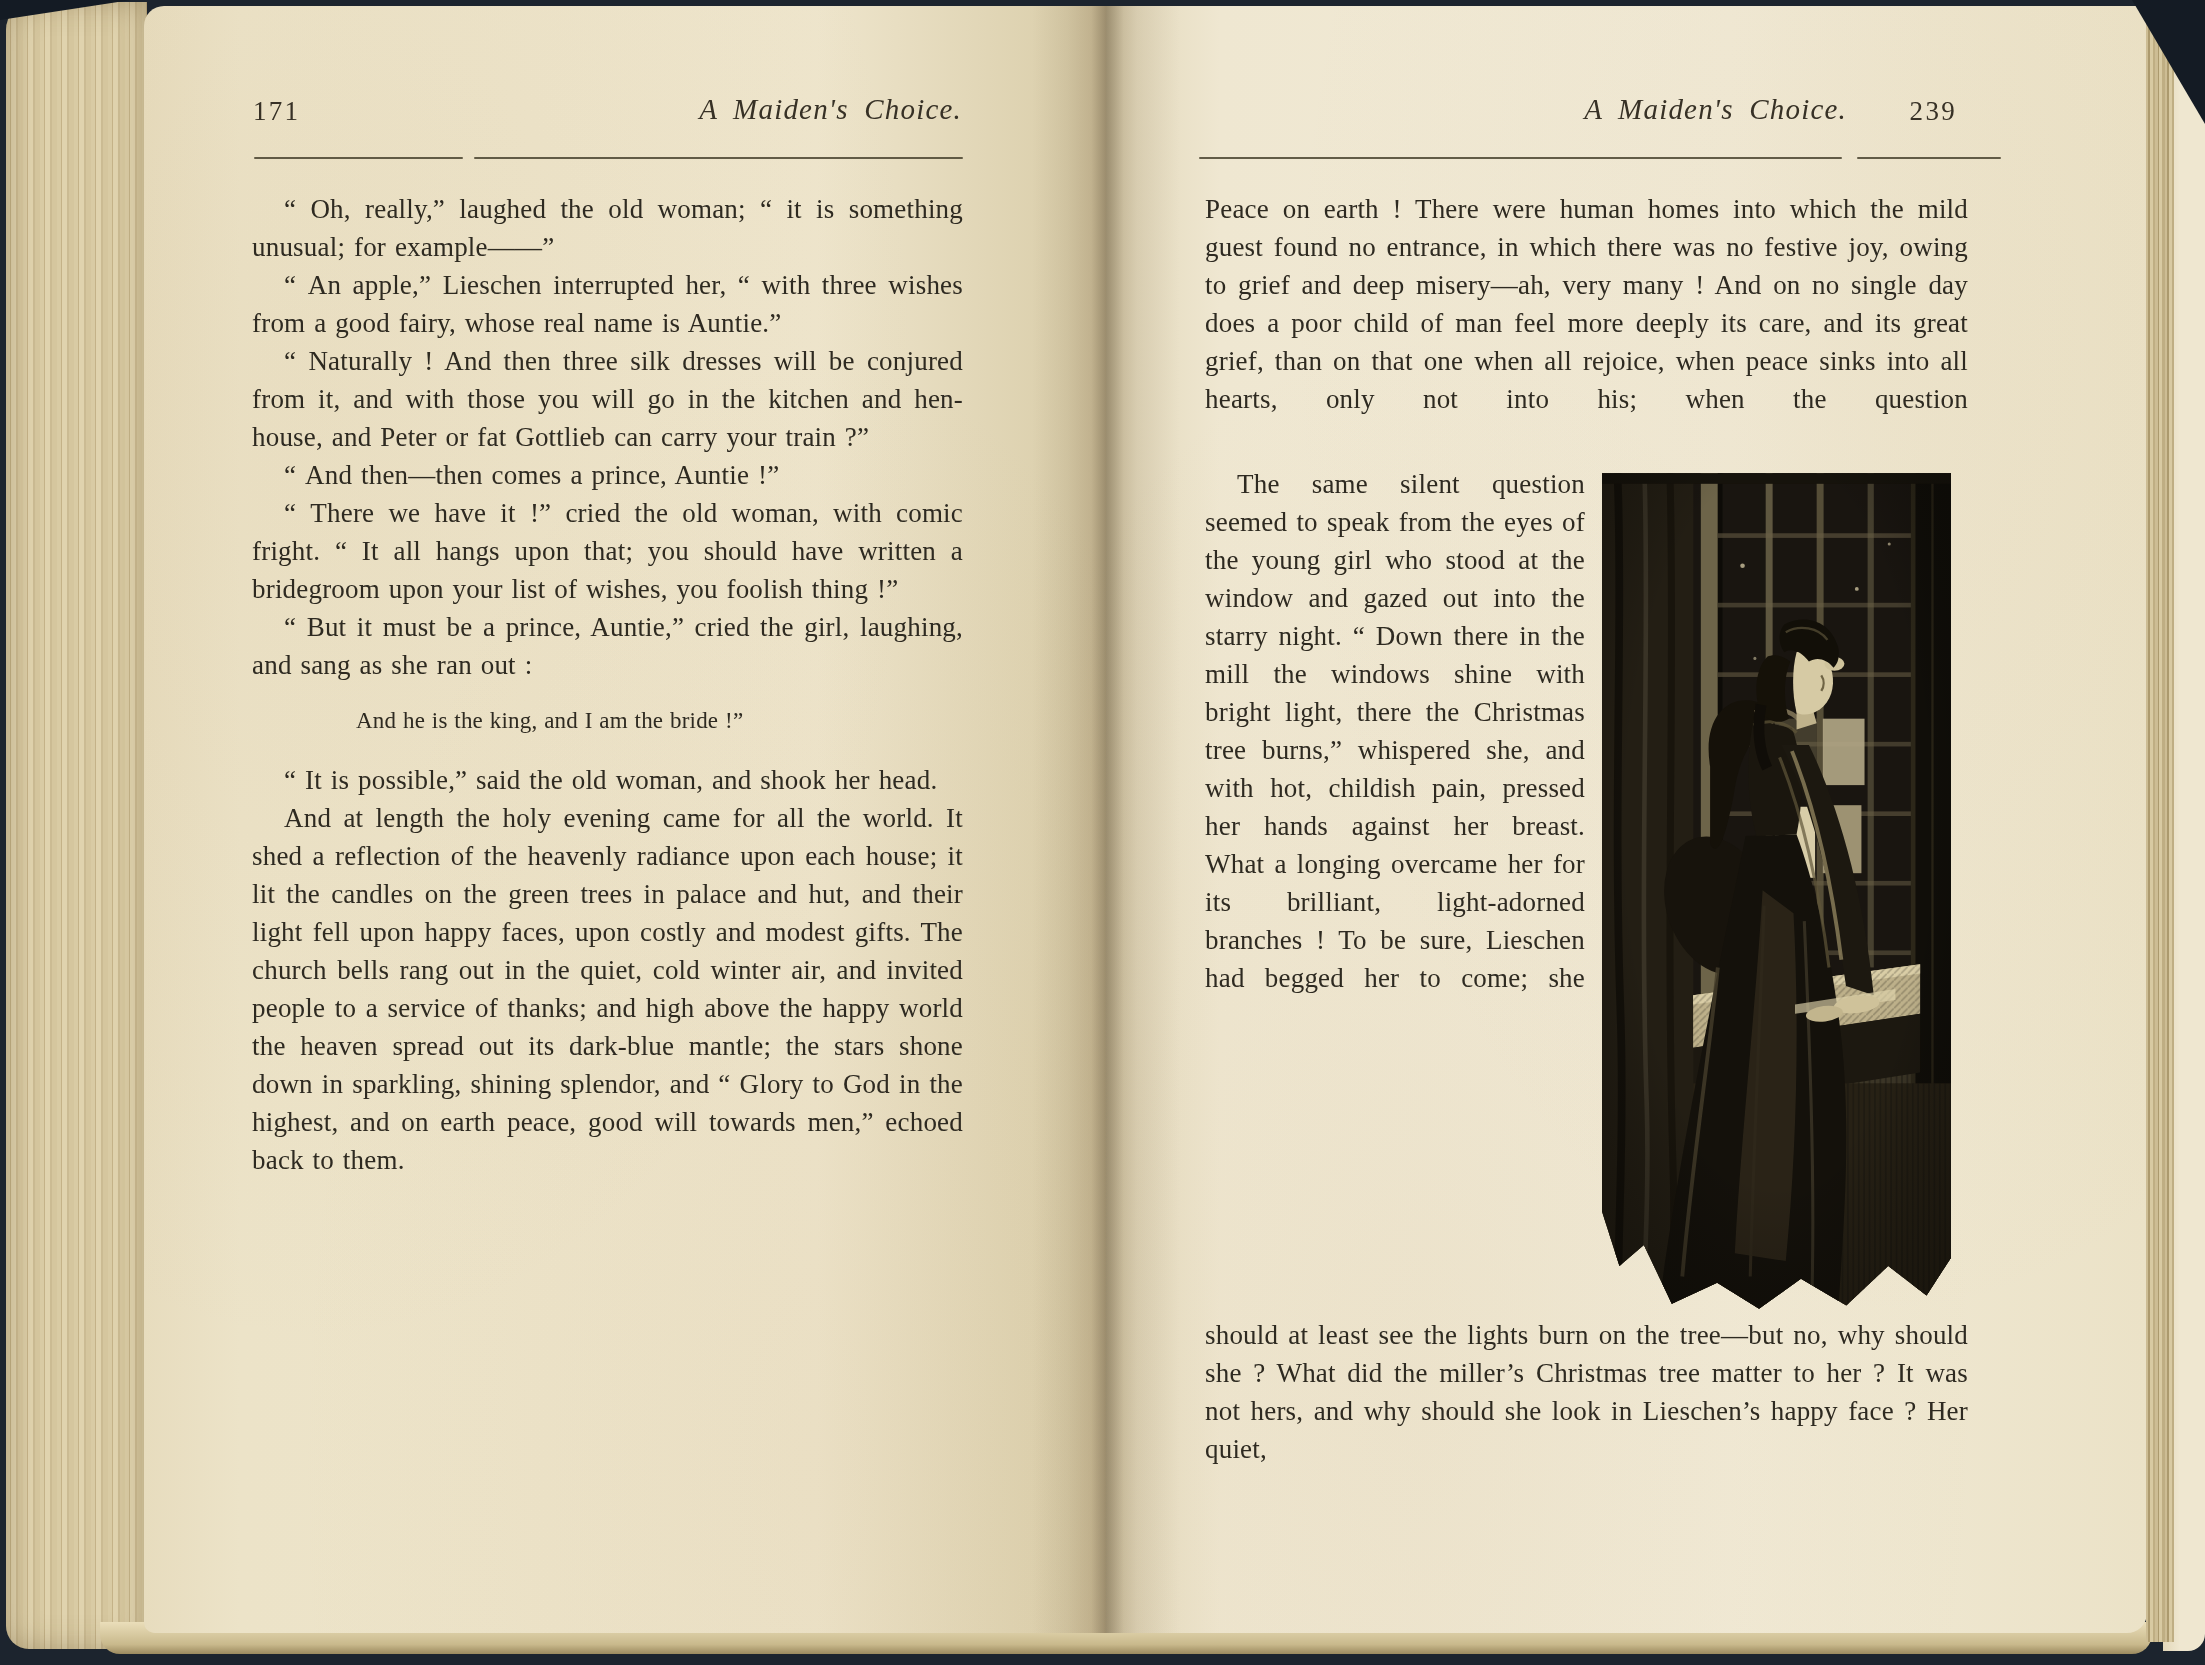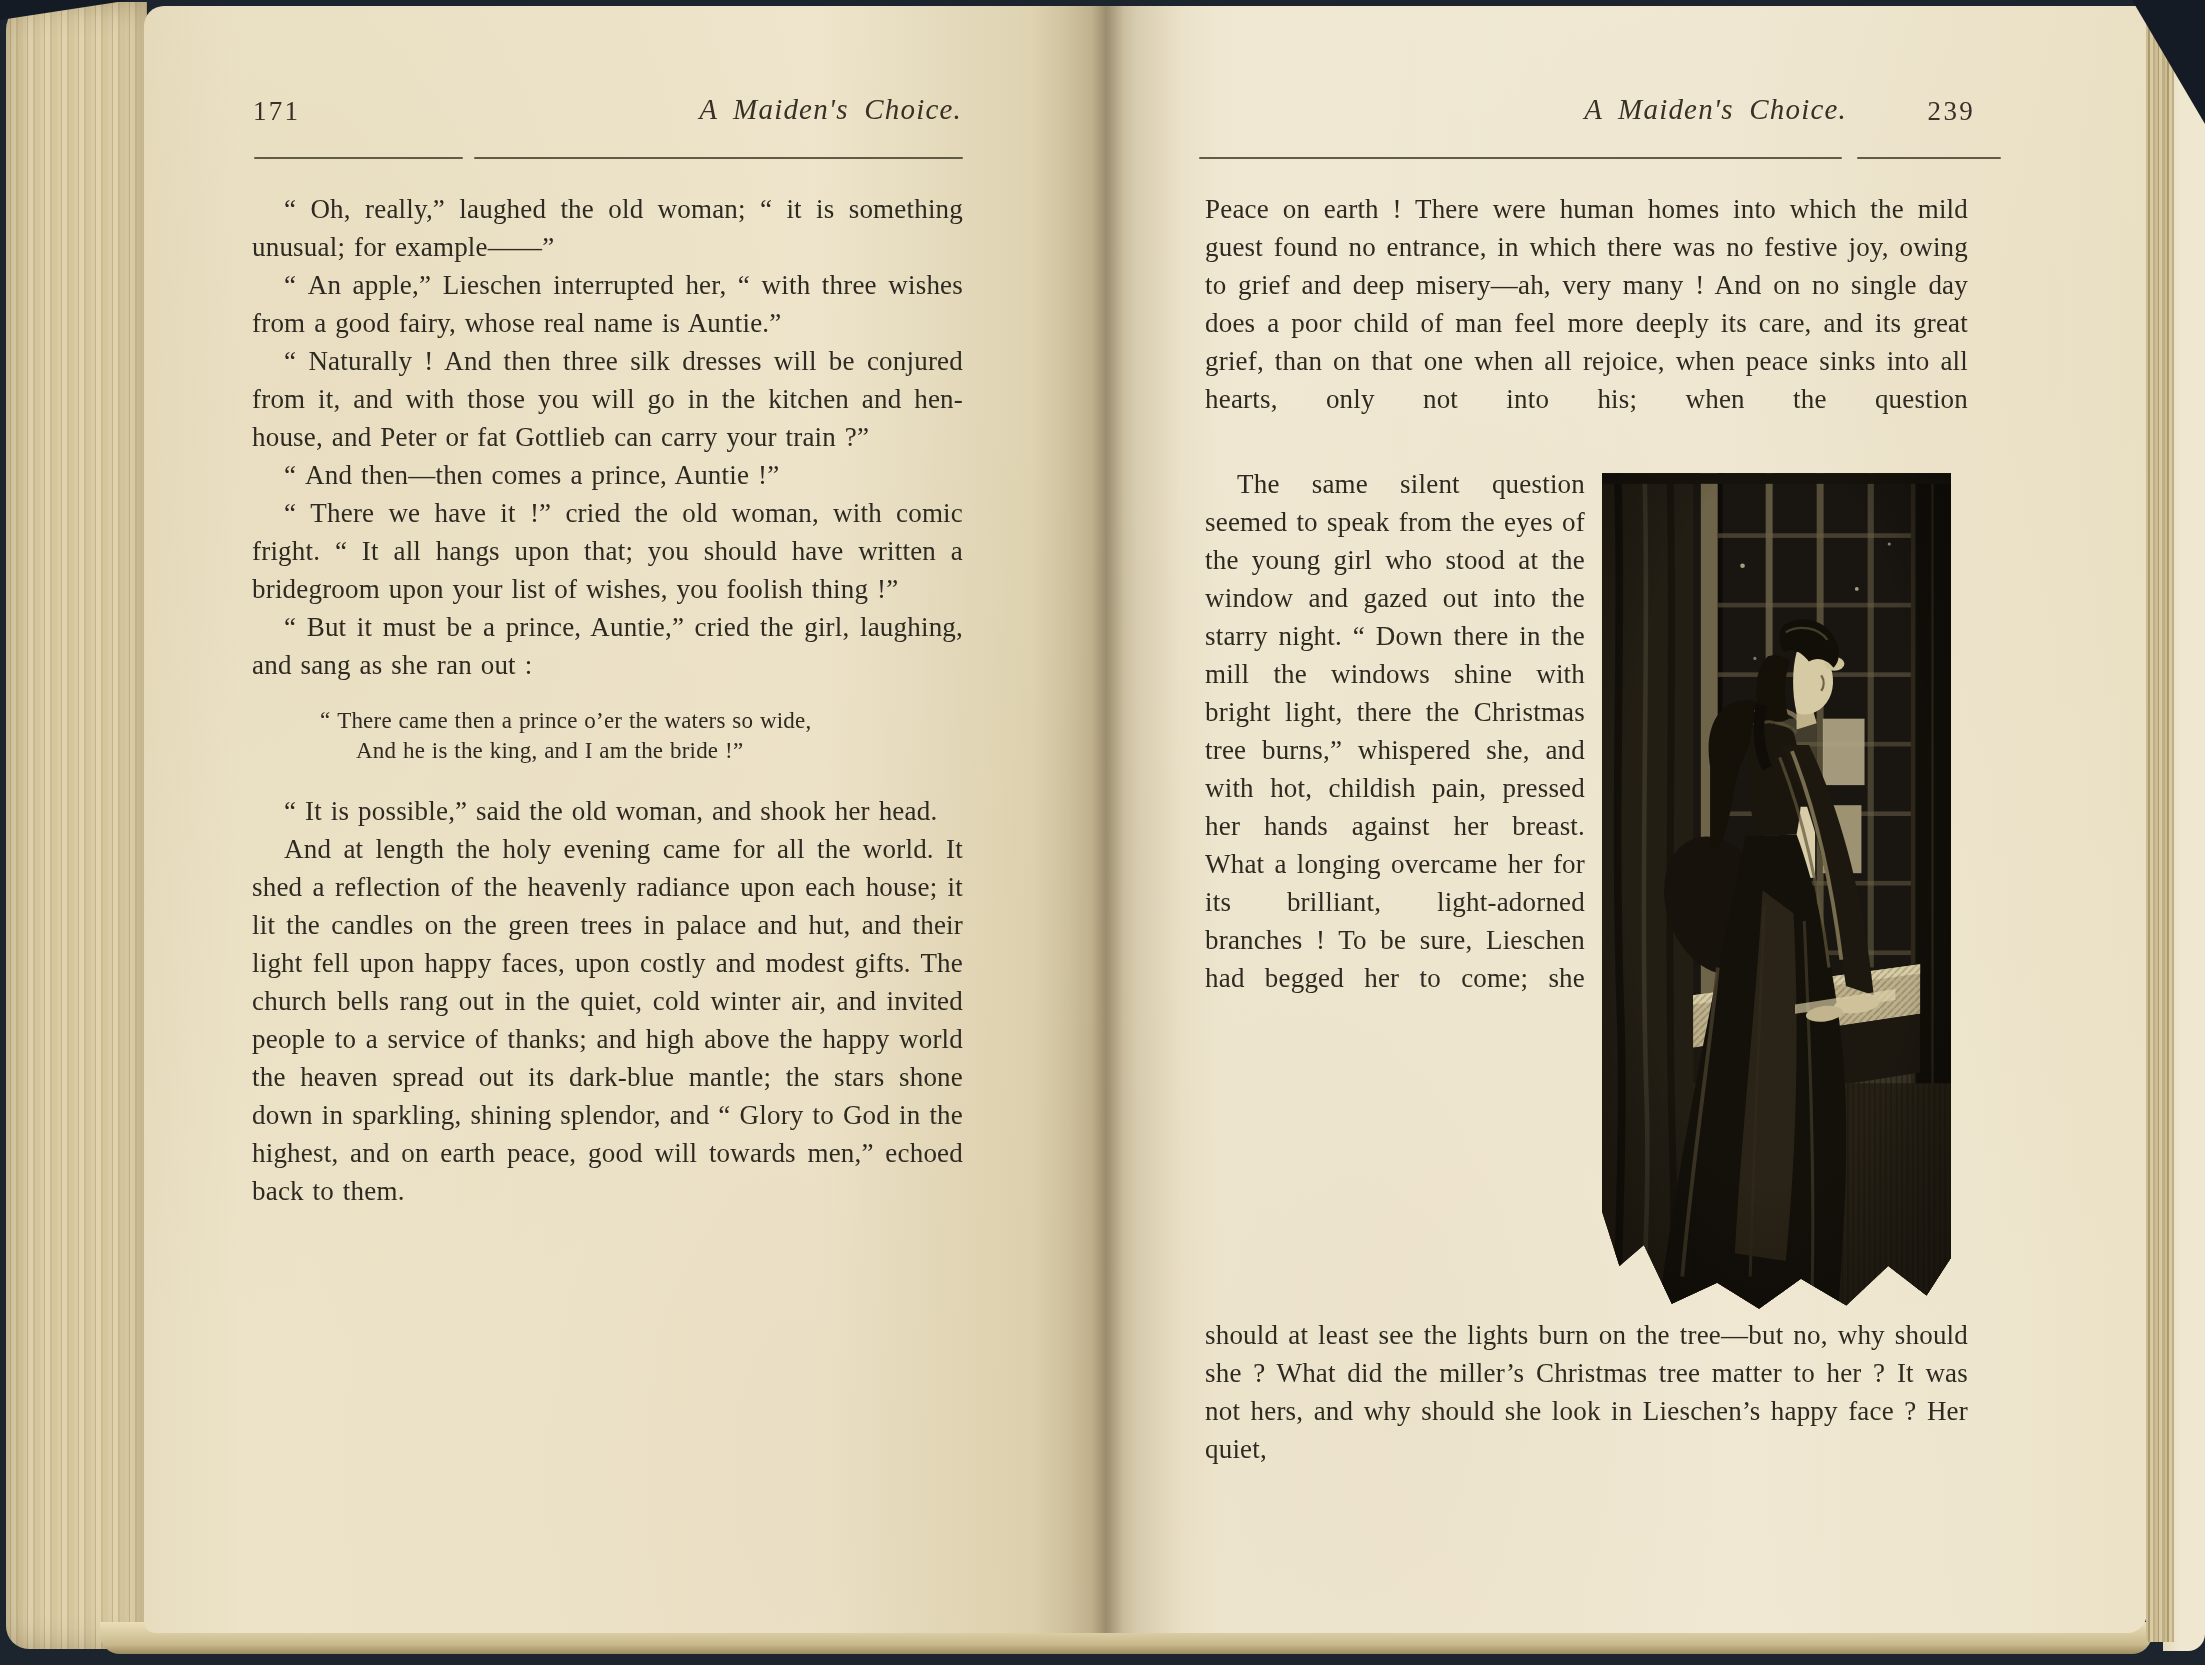--- a/index.html
+++ b/index.html
@@ -94,31 +94,30 @@
   <div class="rule" style="left:330px;top:151px;width:489px;"></div>
 
   <div class="body-text lp-text">
     <p>“&nbsp;Oh, really,” laughed the old woman; “&nbsp;it is something unusual; for example——”</p>
     <p>“&nbsp;An apple,” Lieschen interrupted her, “&nbsp;with three wishes from a good fairy, whose real name is Auntie.”</p>
     <p>“&nbsp;Naturally&nbsp;!  And then three silk dresses will be conjured from it, and with those you will go in the kitchen and hen-house, and Peter or fat Gottlieb can carry your train&nbsp;?”</p>
     <p>“&nbsp;And then—then comes a prince, Auntie&nbsp;!”</p>
     <p>“&nbsp;There we have it&nbsp;!” cried the old woman, with comic fright.  “&nbsp;It all hangs upon that; you should have written a bridegroom upon your list of wishes, you foolish thing&nbsp;!”</p>
     <p>“&nbsp;But it must be a prince, Auntie,” cried the girl, laughing, and sang as she ran out&nbsp;:</p>
     <div class="verse">
-      <div class="v1">“&nbsp;There came then a prince o’er the waters so wide,</div>
       <div class="v2">And he is the king, and I am the bride&nbsp;!”</div>
     </div>
     <p>“&nbsp;It is possible,” said the old woman, and shook her head.</p>
     <p>And at length the holy evening came for all the world.  It shed a reflection of the heavenly radiance upon each house; it lit the candles on the green trees in palace and hut, and their light fell upon happy faces, upon costly and modest gifts.  The church bells rang out in the quiet, cold winter air, and invited people to a service of thanks; and high above the happy world the heaven spread out its dark-blue mantle; the stars shone down in sparkling, shining splendor, and “&nbsp;Glory to God in the highest, and on earth peace, good will towards men,” echoed back to them.</p>
   </div>
 </div>
 
 <div class="page page-right">
   <div class="head-title" style="left:46px;top:87px;width:695px;">A Maiden's Choice.</div>
-  <div class="head-num" style="left:106px;top:90px;width:763px;text-align:right;">239</div>
+  <div class="head-num" style="left:88px;top:90px;width:763px;text-align:right;">239</div>
   <div class="rule" style="left:93px;top:151px;width:643px;"></div>
   <div class="rule" style="left:751px;top:151px;width:144px;"></div>
 
   <div class="body-text rp-top force-just">
     <p class="noindent">Peace on earth&nbsp;!  There were human homes into which the mild guest found no entrance, in which there was no festive joy, owing to grief and deep misery—ah, very many&nbsp;!  And on no single day does a poor child of man feel more deeply its care, and its great grief, than on that one when all rejoice, when peace sinks into all hearts, only not into his; when the question</p>
   </div>
 
   <div class="body-text rp-narrow">
     <p class="force-just">The same silent question seemed to speak from the eyes of the young girl who stood at the window and gazed out into the starry night.  “&nbsp;Down there in the mill the windows shine with bright light, there the Christmas tree burns,” whispered she, and with hot, childish pain, pressed her hands against her breast.  What a longing overcame her for its brilliant, light-adorned branches&nbsp;!  To be sure, Lieschen had begged her to come; she</p>
   </div>

